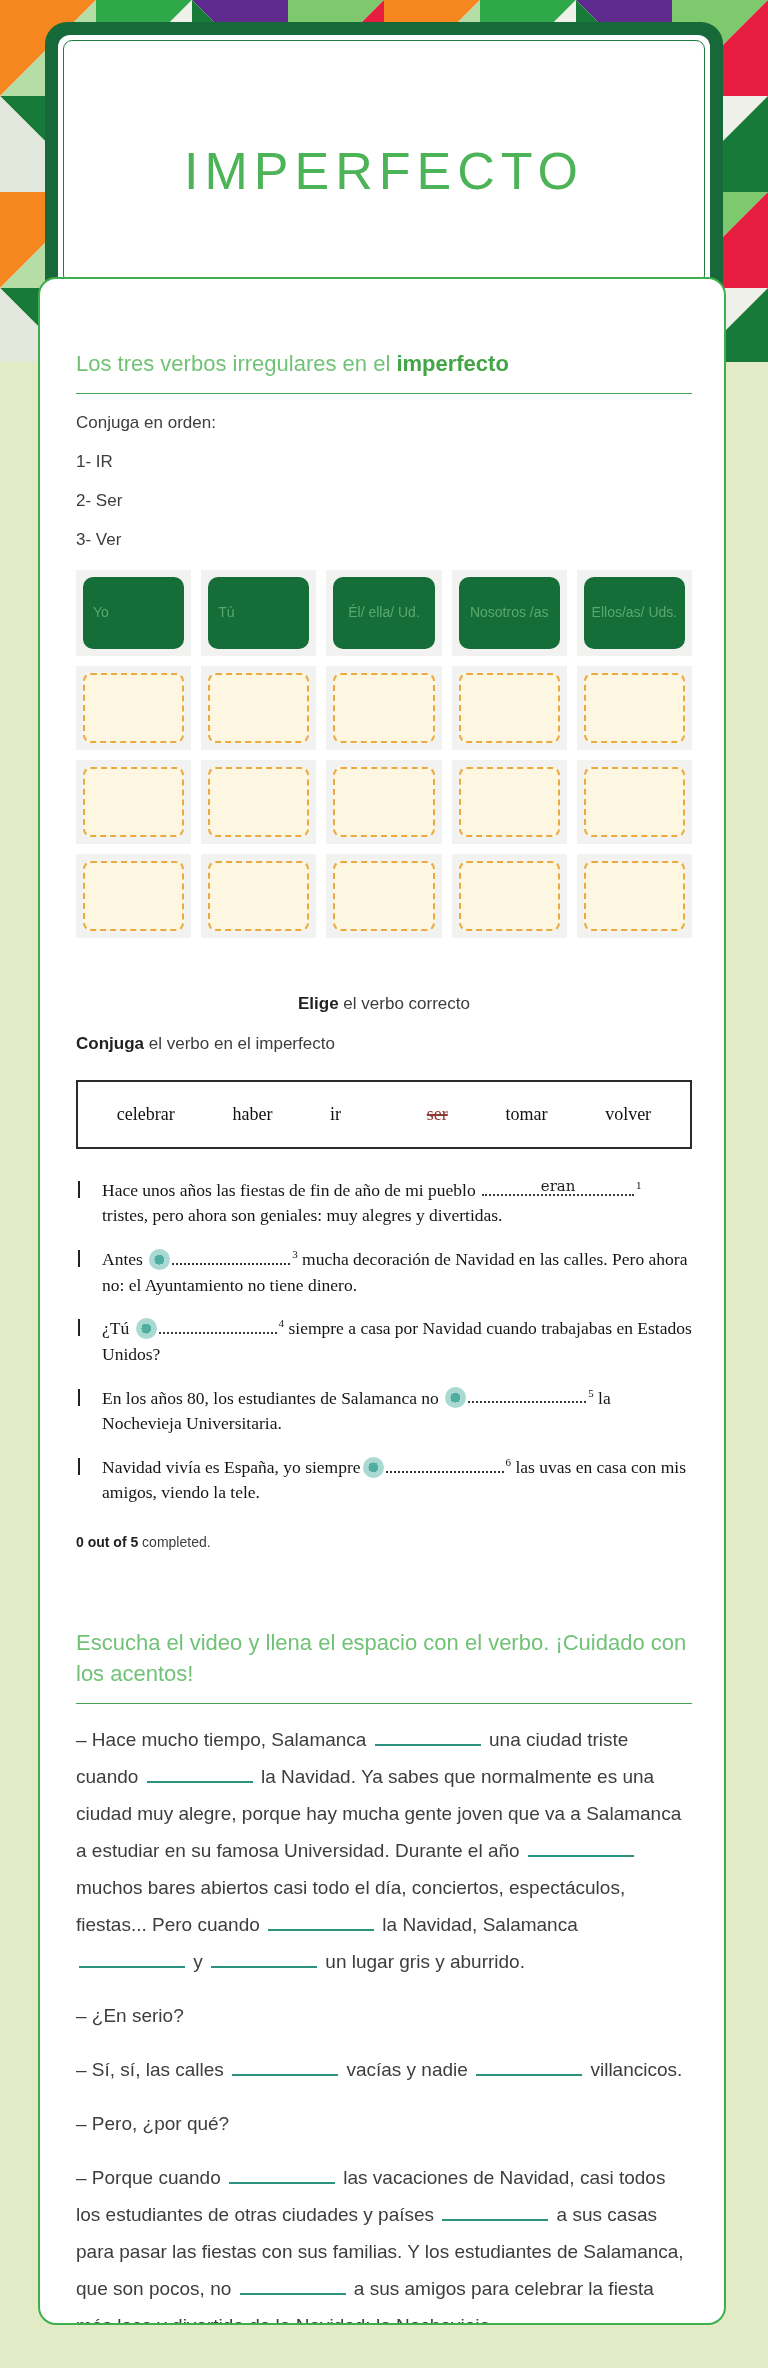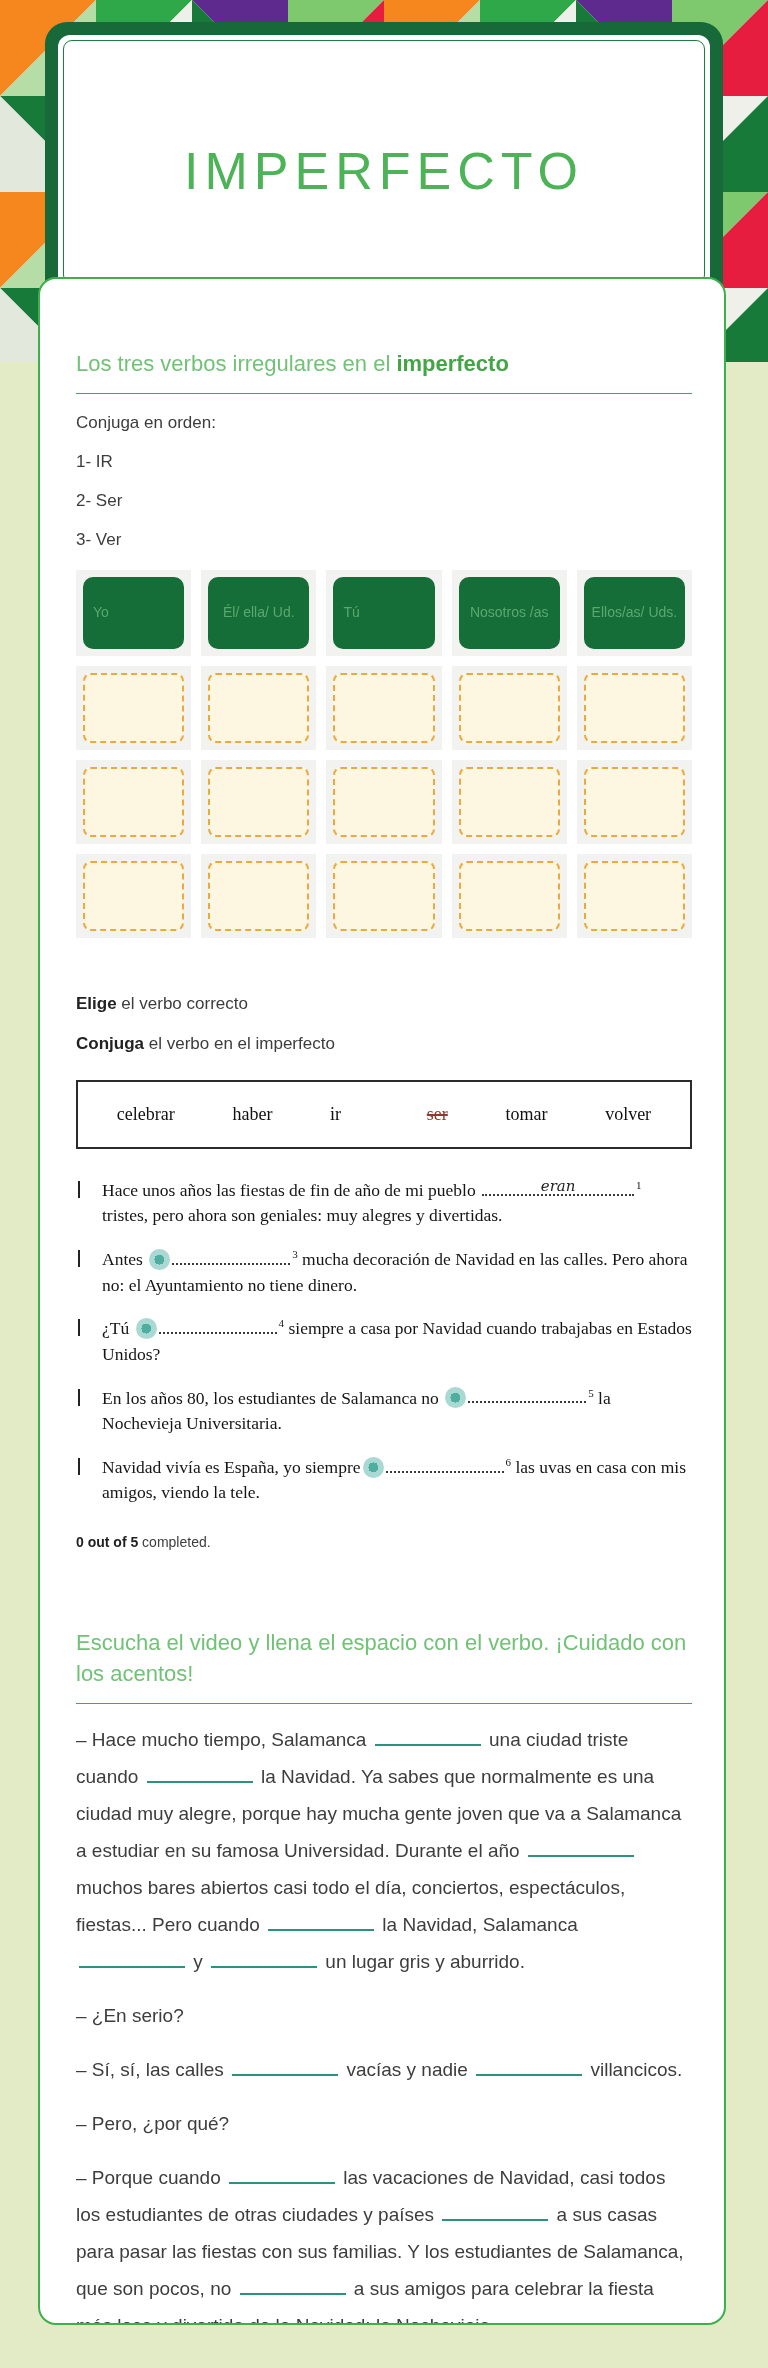--- a/index.html
+++ b/index.html
@@ -34,38 +34,38 @@
               gap:10px;background:#ffffff;}
   .tcell{background:#f2f3f1;padding:7px;}
   .thead-box{height:72px;background:#156e38;border-radius:10px;color:#5aa86f;
              font-size:14px;display:flex;align-items:center;justify-content:center;
              text-align:center;line-height:1.5;padding:0 6px;box-sizing:border-box;}
   .thead-box.align-left{justify-content:flex-start;padding-left:10px;text-align:left;}
   .tinput{height:66px;background:#fdf6e1;border:2px dashed #eca93f;border-radius:8px;}
 
   
   .ins2{margin:20px 0 0 0;font-size:17px;color:#3d3d3d;}
-  .ins2.first{margin-top:56px;}
+  .ins2.first{margin-top:56px;text-align:center;}
   .ins2 b{color:#222222;}
   .word-bank{margin-top:26px;border:2px solid #2b2b2b;padding:22px 10px;
              display:flex;justify-content:space-around;align-items:center;
              font-family:"Liberation Serif",serif;font-size:18px;color:#111111;}
   .wb-word.struck{color:#8d3a32;text-decoration:line-through;
              text-decoration-color:#8d3a32;text-decoration-thickness:2px;margin-left:28px;}
 
   #exercise-list{margin-top:28px;}
   .ex-item{position:relative;padding-left:26px;margin-bottom:17px;
            font-family:"Liberation Serif",serif;font-size:17.5px;color:#151515;
            line-height:1.47;}
   .bar{position:absolute;left:2px;top:4px;width:2px;height:17px;background:#222222;}
   .dotted-blank{display:inline-block;width:118px;height:14px;position:relative;
            border-bottom:2px dotted #3a3a3a;vertical-align:baseline;margin:0 2px;}
   .dotted-blank.wide{width:152px;}
   .dotted-blank .answer{position:absolute;left:0;right:0;bottom:-3px;text-align:center;
-           font-family:"DejaVu Serif",serif;font-style:italic;font-size:15px;color:#222;}
+           font-family:"DejaVu Serif",serif;font-size:15px;color:#222;}
   .ex-item sup{font-size:11px;}
   .dot-marker{display:inline-block;width:21px;height:21px;border-radius:50%;
            background:radial-gradient(circle,#4fae9f 0 5px,#aad8d3 5px 11px);
            vertical-align:-5px;margin:0 0 0 2px;}
 
   .progress{margin:28px 0 0 0;font-size:14px;color:#3d3d3d;}
   .progress b{color:#1f1f1f;}
 
   
   .video-h{margin-top:78px;}
@@ -120,24 +120,24 @@
     <p class="ins">Conjuga en orden:</p>
     <p class="ins">1- IR</p>
     <p class="ins">2- Ser</p>
     <p class="ins">3- Ver</p>
 
     <div class="conj-table" id="conj-table">
         <div class="tcell">
           <div class="thead-box align-left">Yo</div>
         </div>
         <div class="tcell">
+          <div class="thead-box align-left">Tú</div>
+        </div>
+        <div class="tcell">
           <div class="thead-box">Él/ ella/ Ud.</div>
-        </div>
-        <div class="tcell">
-          <div class="thead-box align-left">Tú</div>
         </div>
         <div class="tcell">
           <div class="thead-box">Nosotros /as</div>
         </div>
         <div class="tcell">
           <div class="thead-box">Ellos/as/ Uds.</div>
         </div>
         <div class="tcell">
           <div class="tinput"></div>
         </div>

